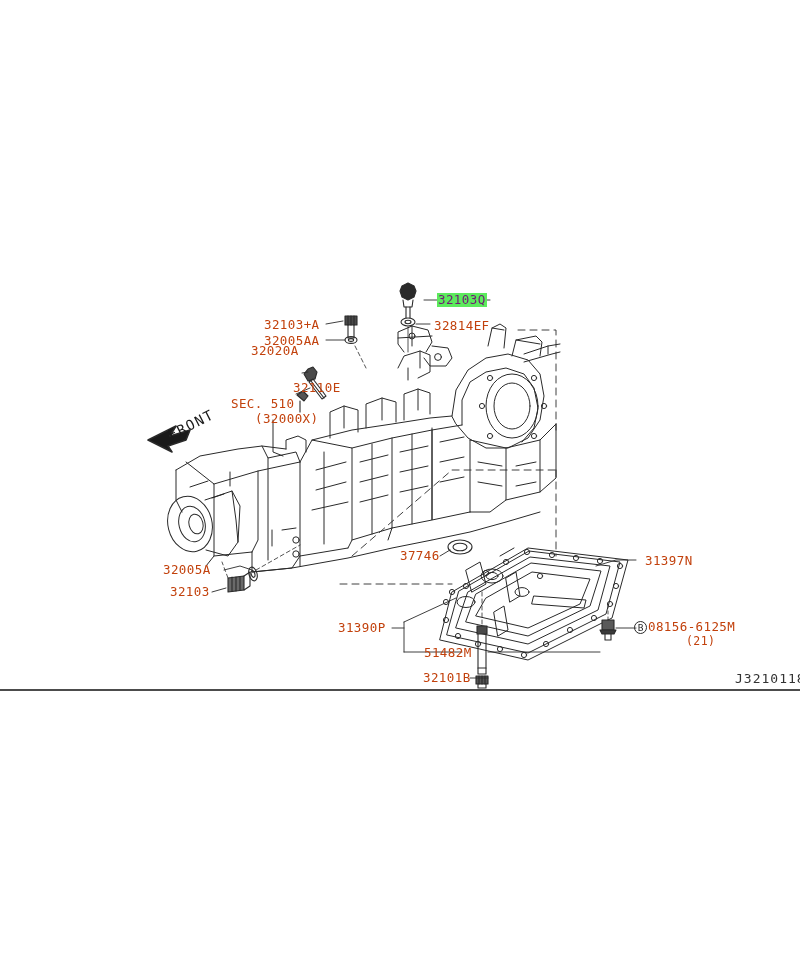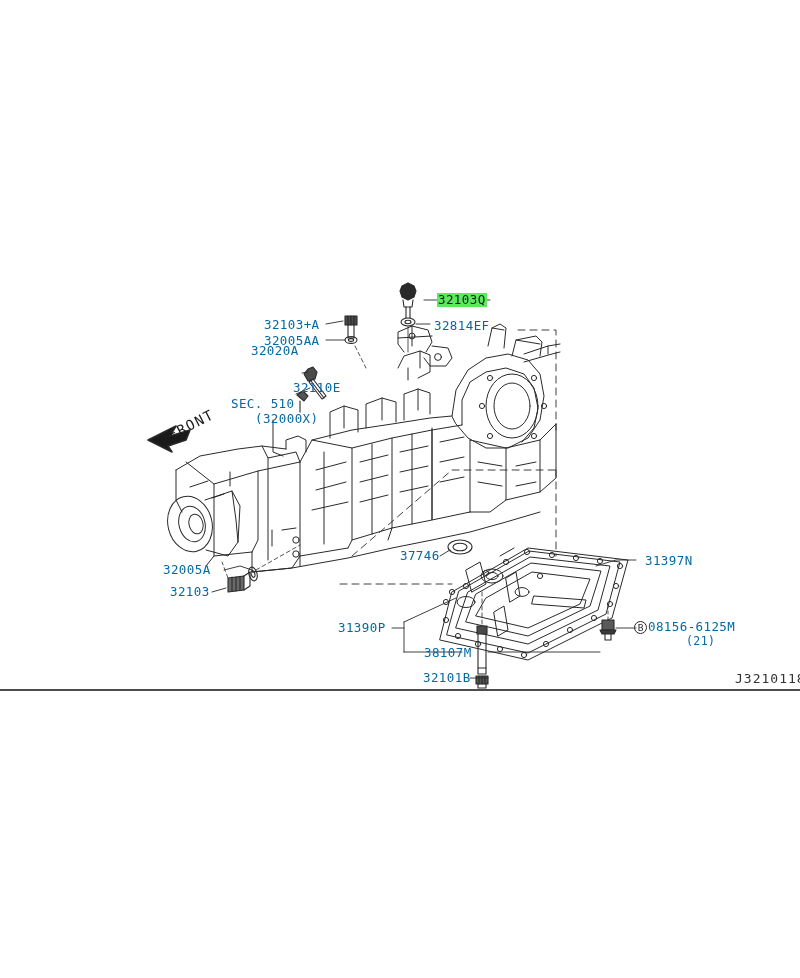--- a/index.html
+++ b/index.html
@@ -25,27 +25,27 @@
     left: 0;
     top: 0;
     width: 800px;
     height: 978px;
   }
   .label {
     position: absolute;
     font-family: "DejaVu Sans Mono", monospace;
     font-size: 12.5px;
     letter-spacing: 0.4px;
-    color: #0369a1;
+    color: #c2410c;
     white-space: pre;
     line-height: 14px;
   }
   .label.hl {
     background: #5cea5c;
-    color: #0f172a;
+    color: #701a75;
     padding: 0 1px;
   }
   .label.small {
     font-size: 11.5px;
   }
   .label.drawing-id {
     font-size: 13px;
     color: #333333;
     letter-spacing: 1px;
   }
@@ -349,21 +349,21 @@
   <div class="label" style="left:231px; top:397px;">SEC. 510</div>
   <div class="label" style="left:231px; top:412px;margin-left:24px;">(32000X)</div>
 
   <div class="label" style="left:163px; top:563px;">32005A</div>
   <div class="label" style="left:170px; top:585px;">32103</div>
 
   <div class="label" style="left:400px; top:549px;">37746</div>
   <div class="label" style="left:645px; top:554px;">31397N</div>
 
   <div class="label" style="left:338px; top:621px;">31390P</div>
-  <div class="label" style="left:424px; top:646px;">38107M</div>
+  <div class="label" style="left:424px; top:646px;">51482M</div>
   <div class="label" style="left:423px; top:671px;">32101B</div>
 
   <div class="circ-b" style="left:634px; top:621px;">B</div>
   <div class="label" style="left:648px; top:620px;">08156-6125M</div>
   <div class="label small" style="left:648px; top:634px;margin-left:38px;">(21)</div>
 
   <div class="label front" style="left:172px; top:428px;">FRONT</div>
 
   <div class="label drawing-id" style="left:735px; top:672px;">J3210118</div>
 

